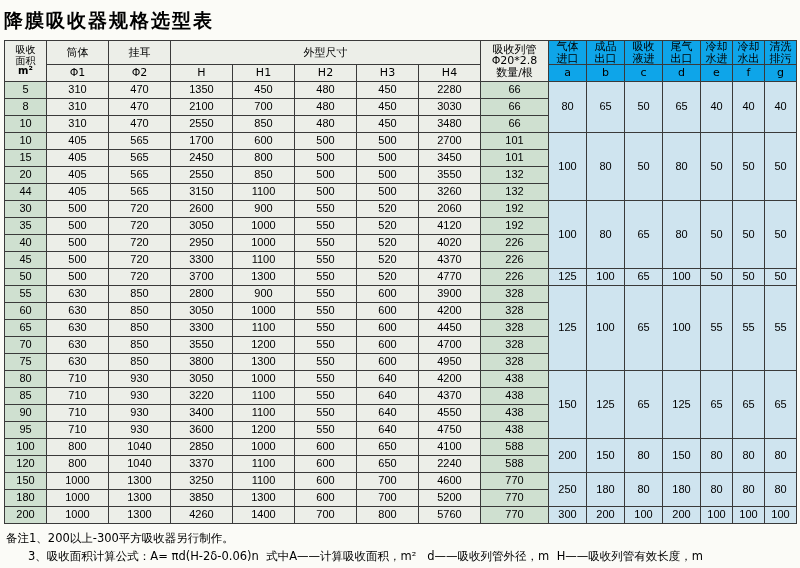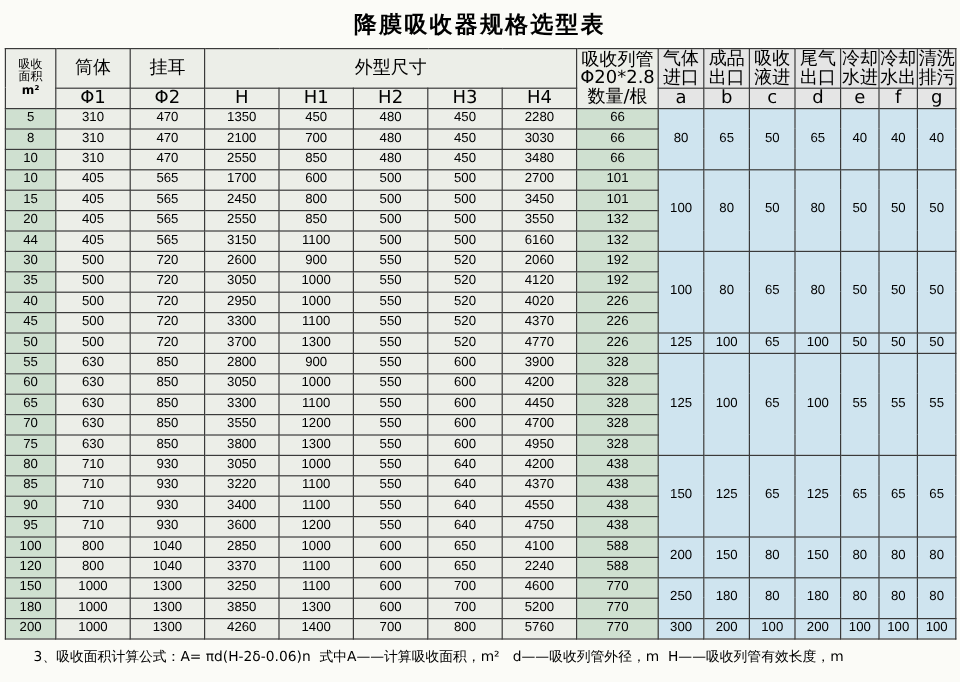--- a/index.html
+++ b/index.html
@@ -5,21 +5,21 @@
   html,body{margin:0;padding:0;}
   body{
     width:800px;height:568px;
     background:#fbfbf7;
     font-family:"Liberation Sans","DejaVu Sans",sans-serif;
     color:#000;
     overflow:hidden;
   }
   .page{position:relative;width:800px;height:568px;box-sizing:border-box;padding:4px 4px 0 4px;}
   .title{
-    text-align:center;
+    text-align:left;
     font-size:19px;
     font-weight:bold;
     letter-spacing:2px;
     padding:4px 0 6px 0;
     font-family:"DejaVu Sans","Liberation Sans",sans-serif;
   }
   table.main{
     border-collapse:collapse;
     width:792px;
     table-layout:fixed;
@@ -29,24 +29,24 @@
     border:1px solid #3a3a3a;
     text-align:center;
     vertical-align:middle;
     padding:0;
     height:16px;
     line-height:1.05;
     font-weight:normal;
   }
   thead th{
     background:#eceee8;
-    font-size:15px;
+    font-size:11px;
     font-family:"DejaVu Sans","Liberation Sans",sans-serif;
   }
-  .hdr-blue{background:#e5e5e5;}
+  .hdr-blue{background:#0ea5e9;}
   .hdr-area{background:#eceee8;font-size:10px;}
   .col-area{background:#cfe0d0;font-size:11px;}
   .col-dim{background:#eceee8;}
   .col-tube{background:#cfe0d0;}
   .col-noz{background:#cfe4ef;}
   .small{font-size:10px;font-weight:bold;}
   .notes{
     margin-top:6px;
     font-size:11.5px;
     line-height:1.55;
@@ -225,21 +225,21 @@
           <td class="col-tube">132</td>
         </tr>
         <tr>
           <td class="col-area">44</td>
           <td class="col-dim">405</td>
           <td class="col-dim">565</td>
           <td class="col-dim">3150</td>
           <td class="col-dim">1100</td>
           <td class="col-dim">500</td>
           <td class="col-dim">500</td>
-          <td class="col-dim">6160</td>
+          <td class="col-dim">3260</td>
           <td class="col-tube">132</td>
         </tr>
         <tr>
           <td class="col-area">30</td>
           <td class="col-dim">500</td>
           <td class="col-dim">720</td>
           <td class="col-dim">2600</td>
           <td class="col-dim">900</td>
           <td class="col-dim">550</td>
           <td class="col-dim">520</td>
@@ -490,17 +490,18 @@
           <td class="col-noz" rowspan="1">100</td>
           <td class="col-noz" rowspan="1">200</td>
           <td class="col-noz" rowspan="1">100</td>
           <td class="col-noz" rowspan="1">100</td>
           <td class="col-noz" rowspan="1">100</td>
         </tr>
       </tbody>
   </table>
 
   <div class="notes">
+    <div>备注1、200以上-300平方吸收器另行制作。</div>
     <div class="n-indent">3、吸收面积计算公式：A= πd(H-2δ-0.06)n  式中A——计算吸收面积，m²   d——吸收列管外径，m  H——吸收列管有效长度，m</div>
 
   </div>
 
 </div>
 
 </body></html>

